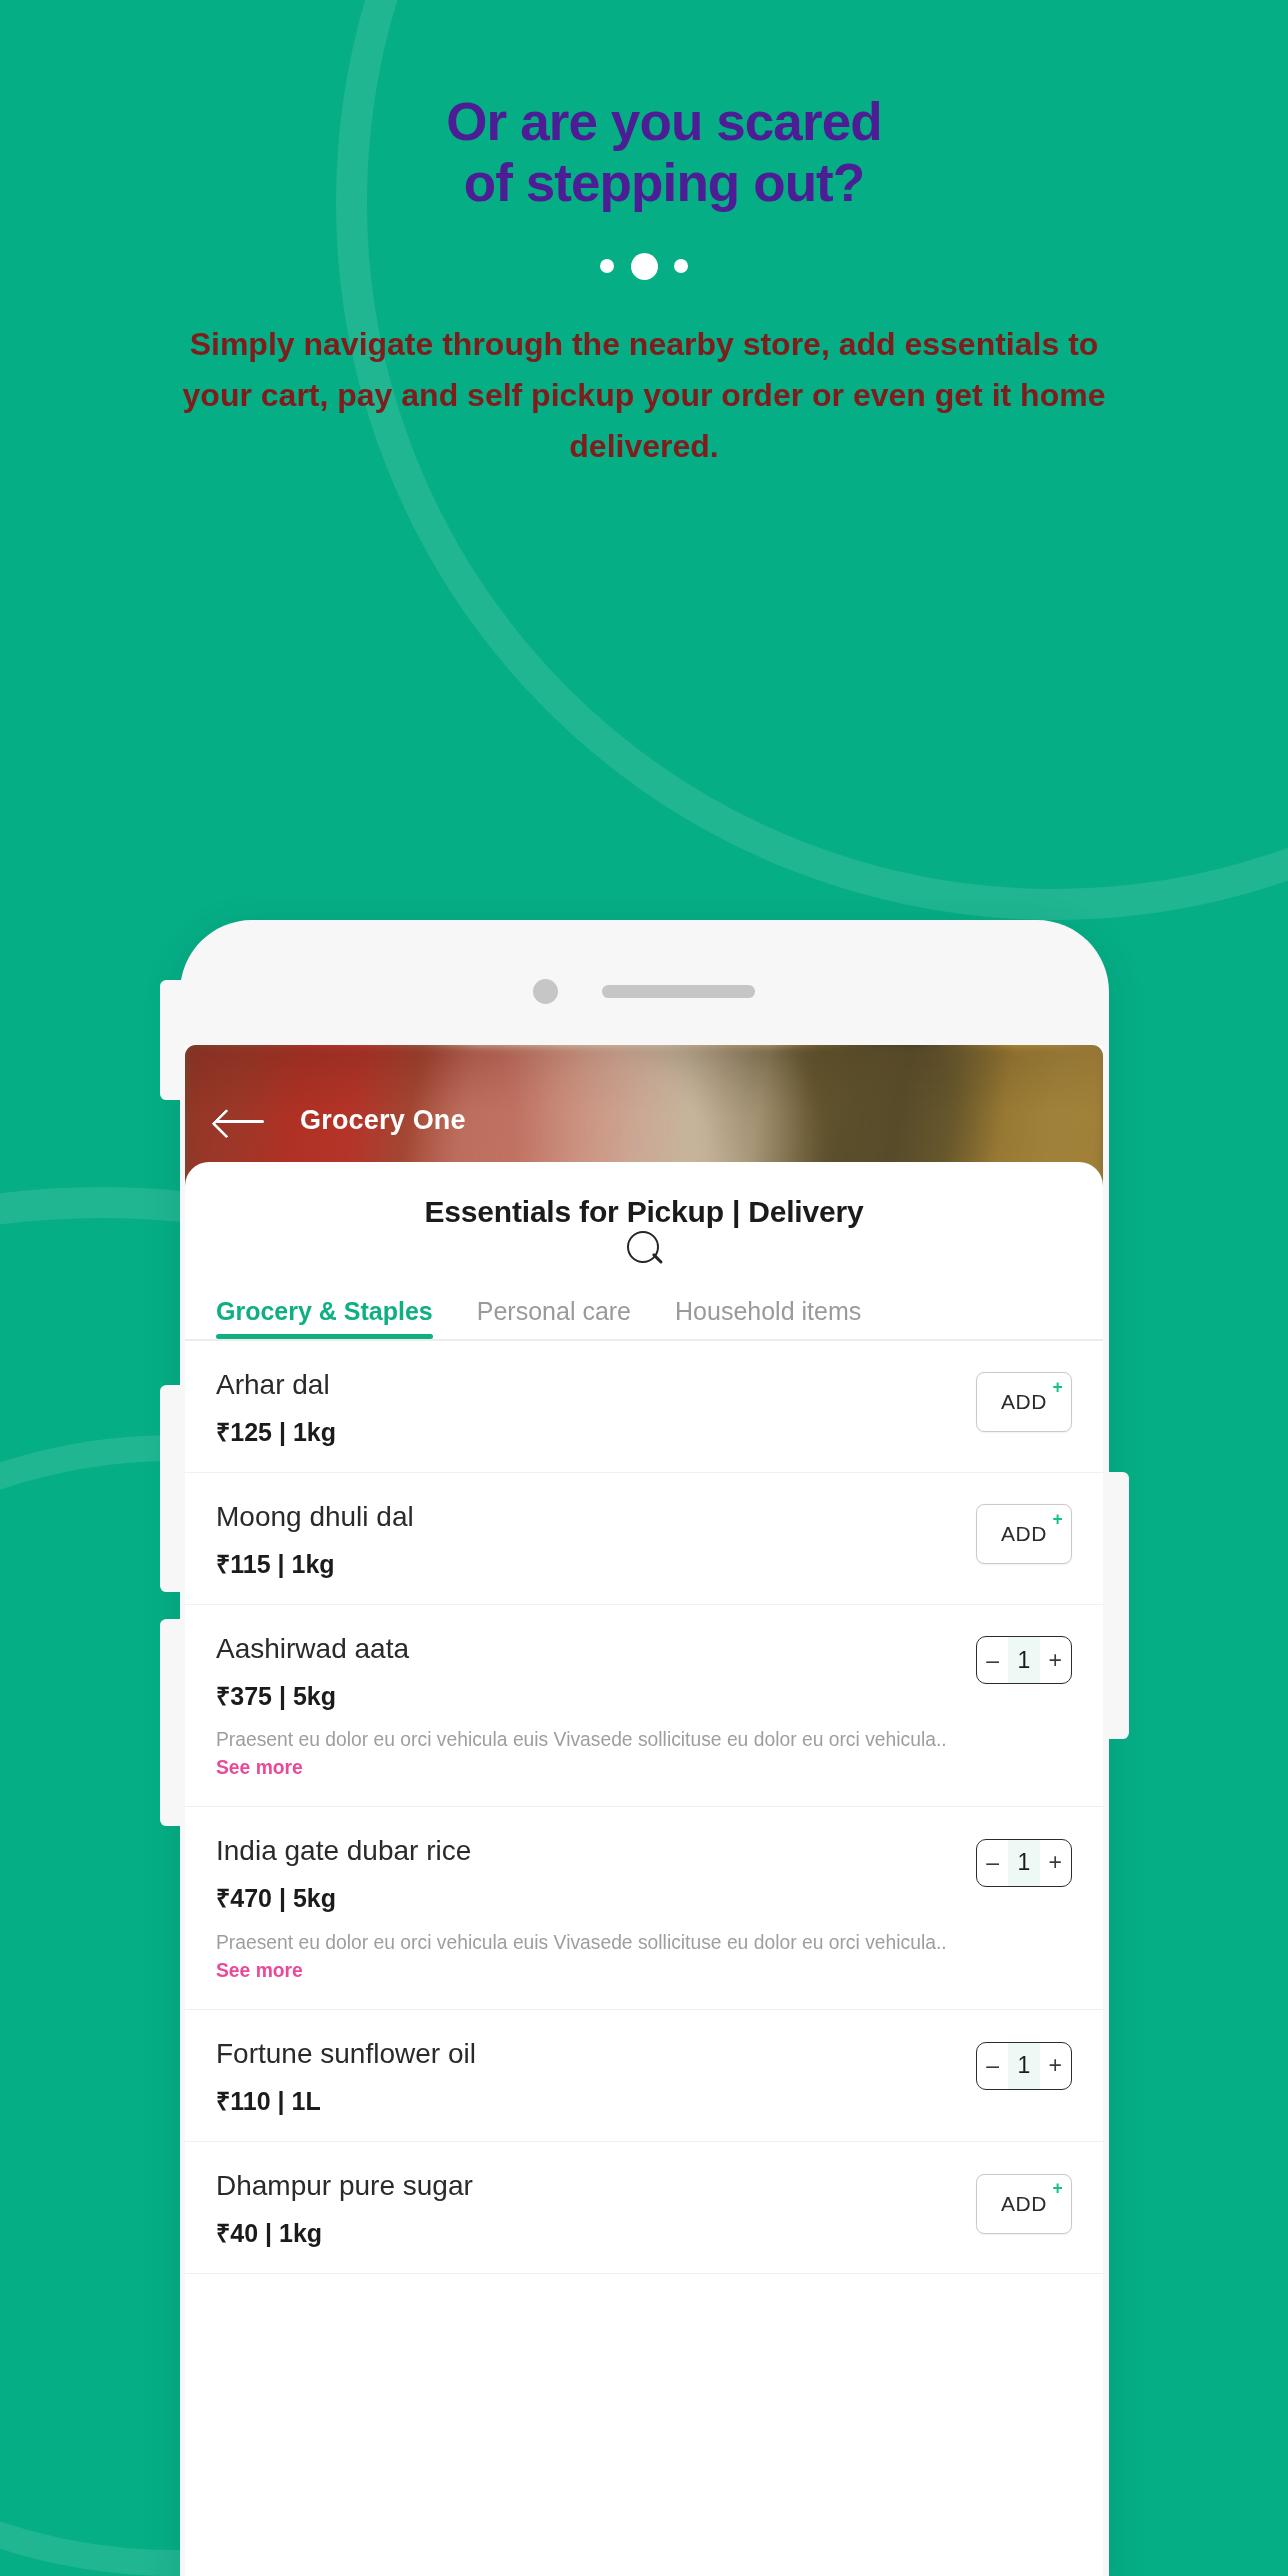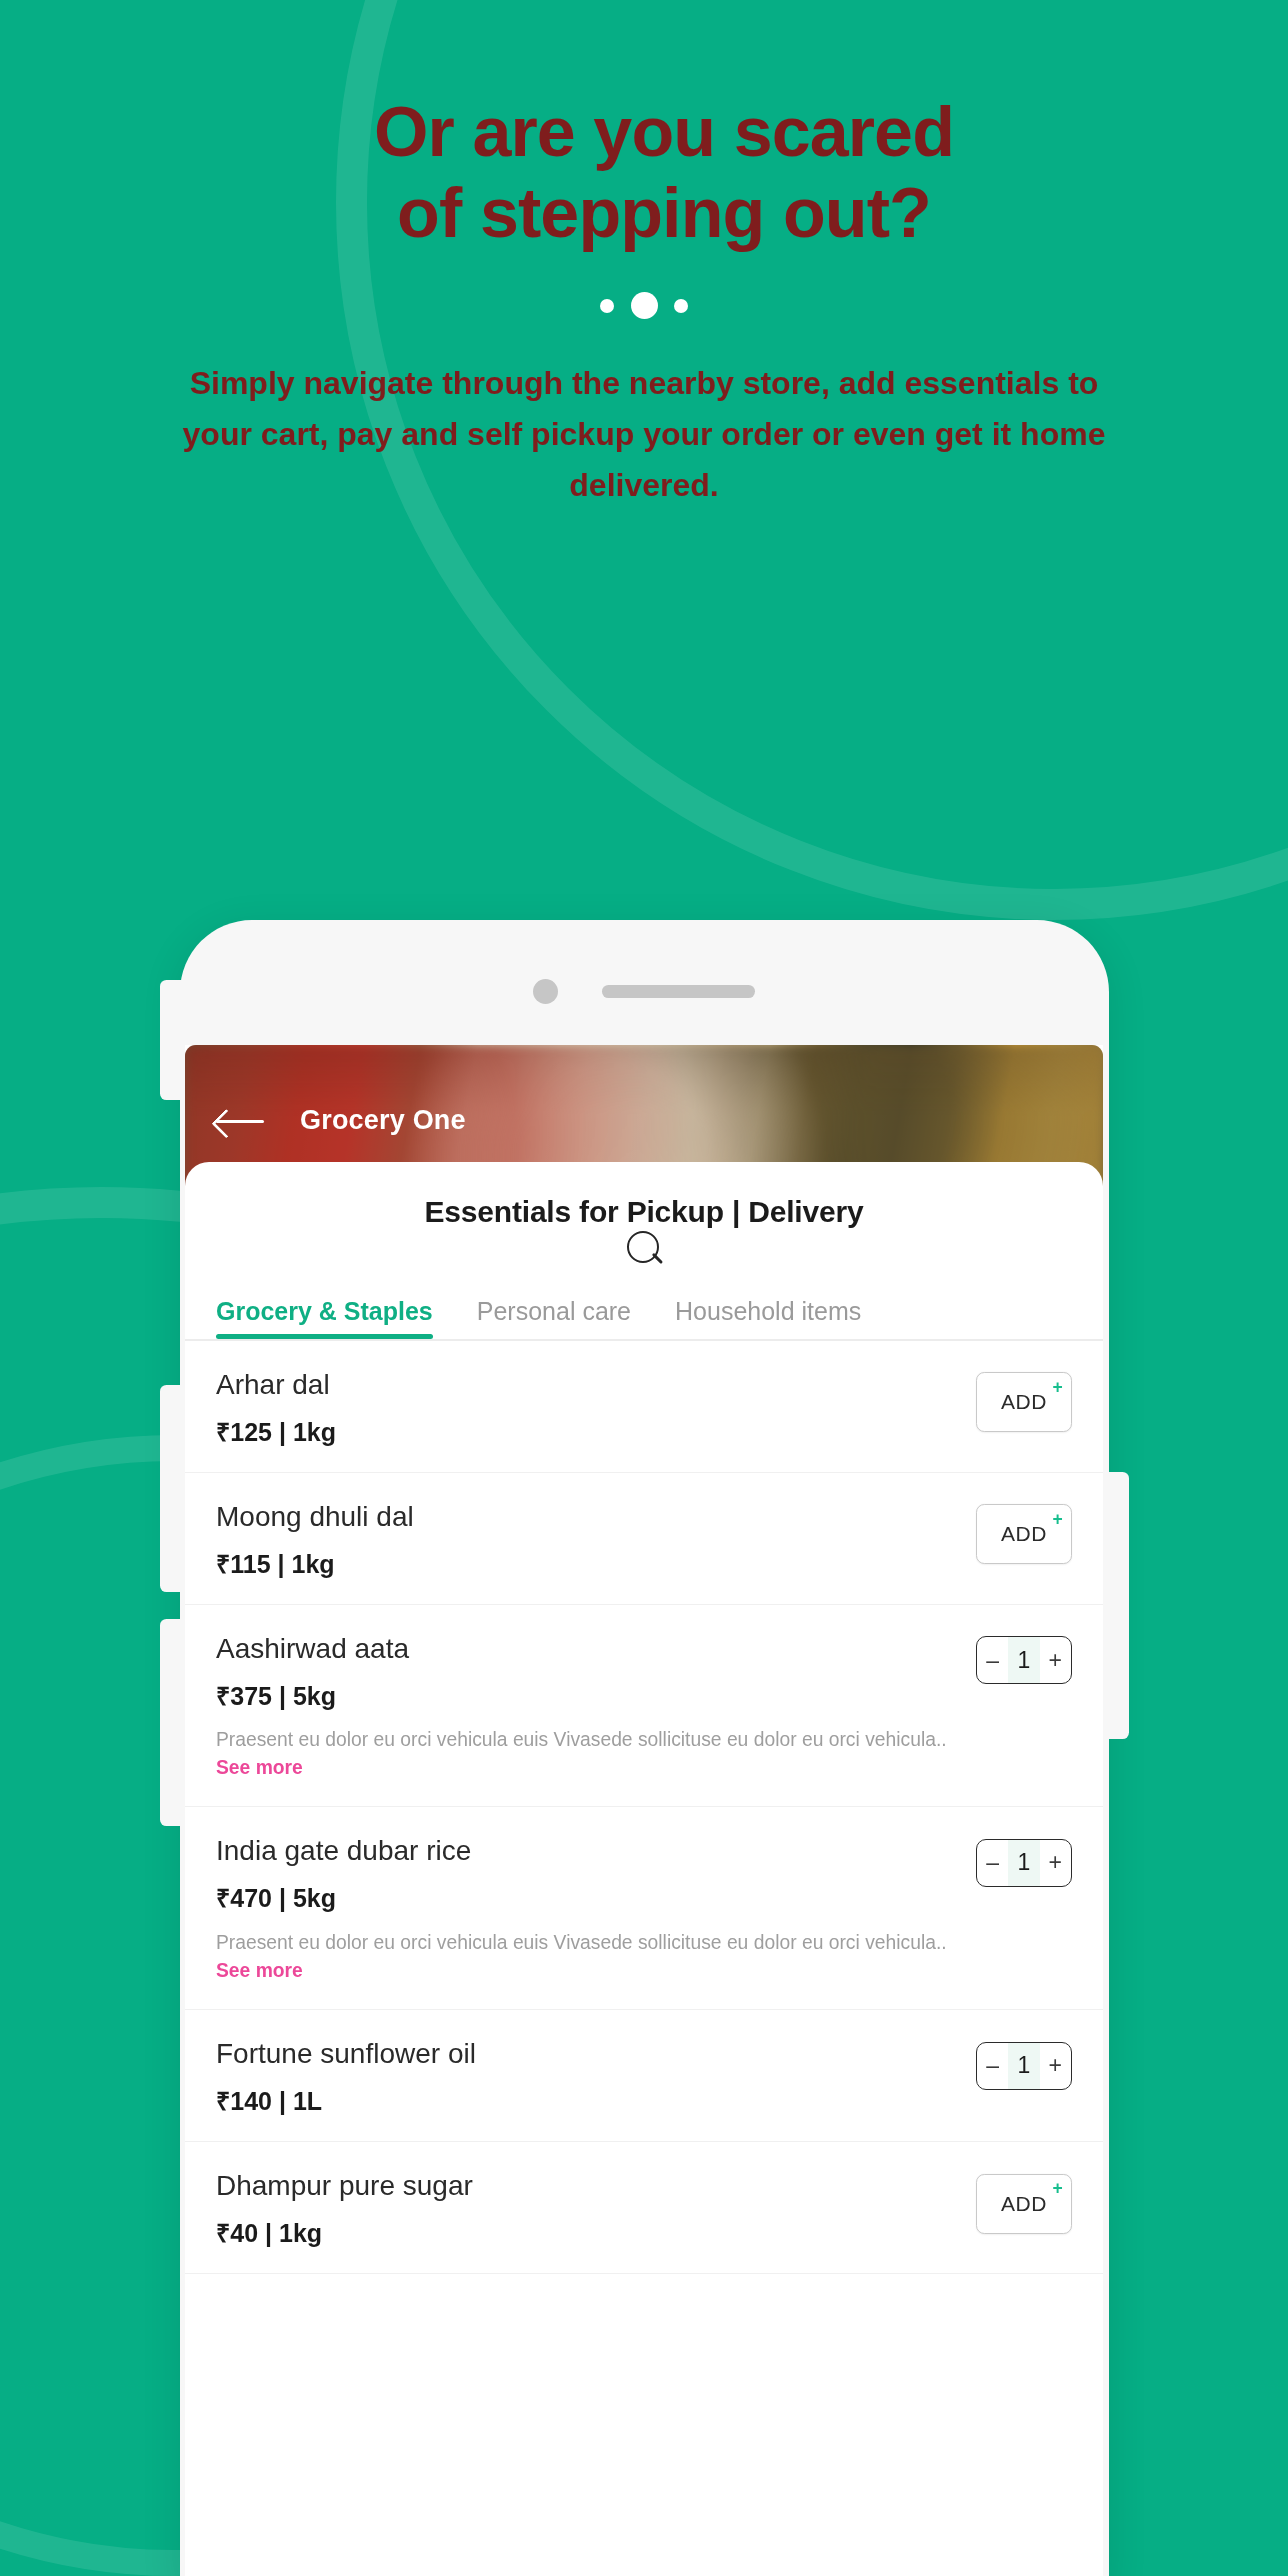--- a/index.html
+++ b/index.html
@@ -18,22 +18,22 @@
     border-radius:50%;
     border:31px solid rgba(255,255,255,0.10);
   }
   .ring-a { width:1435px; height:1435px; left:336px;  top:-515px; }
   .ring-b { width:1619px; height:1619px; left:-708px; top:1187px; }
   .ring-c { width:1141px; height:1141px; left:-396px; top:1435px; border-width:26px; }
 
   
   .hero { position:absolute; left:0; right:0; top:92px; z-index:2; text-align:center; }
   .hero h1 {
-    color:#7f1d1d;
-    font-size:70px;
+    color:#4c1d95;
+    font-size:53px;
     line-height:1.15;
     font-weight:700;
     letter-spacing:-0.9px;
     padding:0 110px;
     margin-left:40px;
   }
   .dots {
     display:flex; align-items:center; justify-content:center;
     gap:16.6px; margin-top:39px;
   }
@@ -269,21 +269,21 @@
             <div class="stepper">
               <span class="sbtn">–</span>
               <span class="sval">1</span>
               <span class="sbtn">+</span>
             </div>
           </div>
 
           <div class="item">
             <div class="item-main">
               <div class="item-name">Fortune sunflower oil</div>
-              <div class="item-price">₹140 | 1L</div>
+              <div class="item-price">₹110 | 1L</div>
             </div>
             <div class="stepper">
               <span class="sbtn">–</span>
               <span class="sval">1</span>
               <span class="sbtn">+</span>
             </div>
           </div>
 
           <div class="item">
             <div class="item-main">

